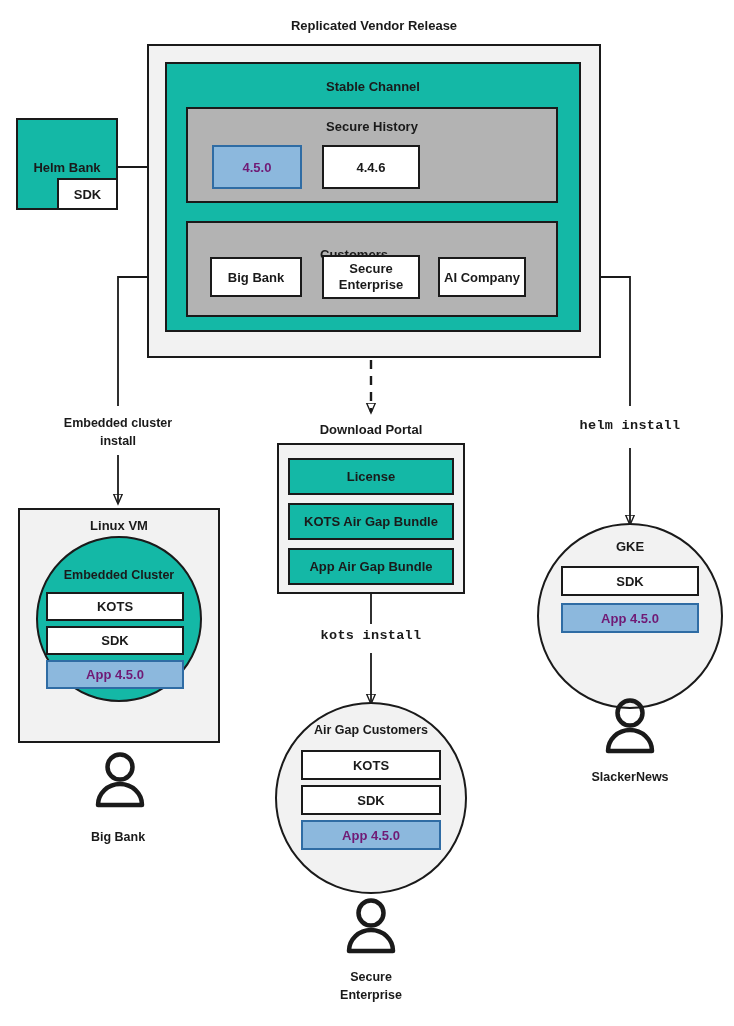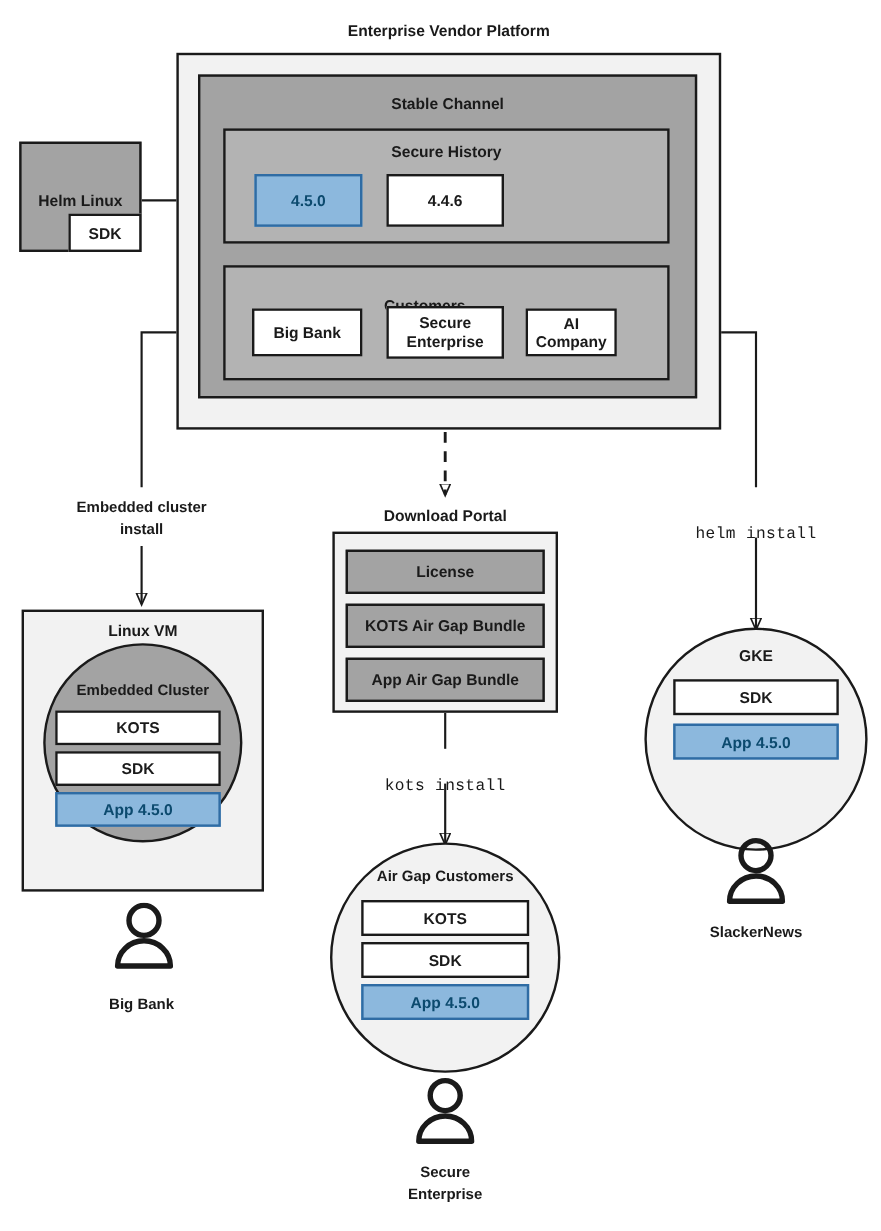--- a/index.html
+++ b/index.html
@@ -9,29 +9,29 @@
   .stage{position:absolute;left:0;top:0;width:734px;height:1026px;overflow:hidden;}
   svg.wires{position:absolute;left:0;top:0;width:734px;height:1026px;}
   .node{position:absolute;box-sizing:border-box;display:flex;
         align-items:center;justify-content:center;text-align:center;}
   .bx{border:2px solid #1a1a1a;}
   .lbl{position:absolute;text-align:center;font-weight:bold;}
 
   
   .f-white{background:#ffffff;}
   .f-l1{background:#f2f2f2;}
-  .f-l2{background:#a3a3a3;}
+  .f-l2{background:#14b8a6;}
   .f-l3{background:#b3b3b3;}
-  .f-blue{background:#8cb8dd;border-color:#2f6ca4;color:#0c4a6e;}
+  .f-blue{background:#8cb8dd;border-color:#2f6ca4;color:#701a75;}
 
   .title-top{font-size:13px;font-weight:bold;}
   .cap{font-size:13px;font-weight:bold;}
   .cap12{font-size:12.5px;font-weight:bold;}
-  .mono{font-family:"Liberation Mono",monospace;font-size:13.5px;font-weight:normal;
-        letter-spacing:.3px;margin-top:20px;}
+  .mono{font-family:"Liberation Mono",monospace;font-size:13.5px;font-weight:bold;
+        letter-spacing:.3px;}
   .small{font-size:12.5px;font-weight:bold;}
   .circle{border-radius:50%;}
   .person{position:absolute;}
 </style>
 </head>
 <body>
 
 <div class="stage">
 
   <svg class="wires" viewBox="0 0 734 1026">
@@ -48,21 +48,21 @@
 
     <path d="M371,296 L371,412" fill="none" stroke="#1a1a1a" stroke-width="2.4" stroke-dasharray="9 7" marker-end="url(#ah)"></path>
 
     <path d="M534,277 L630,277 L630,406" fill="none" stroke="#1a1a1a" stroke-width="1.8"></path>
     <path d="M630,448 L630,524" fill="none" stroke="#1a1a1a" stroke-width="1.8" marker-end="url(#ah)"></path>
 
     <path d="M371,594 L371,624" fill="none" stroke="#1a1a1a" stroke-width="1.8"></path>
     <path d="M371,653 L371,703" fill="none" stroke="#1a1a1a" stroke-width="1.8" marker-end="url(#ah)"></path>
   </svg>
 
-  <div class="lbl title-top" style="left:147px;top:18px;width:454px;">Enterprise Vendor Platform</div>
+  <div class="lbl title-top" style="left:147px;top:18px;width:454px;">Replicated Vendor Release</div>
 
   <div class="node bx f-l1" style="left:147px;top:44px;width:454px;height:314px;"></div>
 
   <div class="node bx f-l2" style="left:165px;top:62px;width:416px;height:270px;"></div>
   <div class="lbl cap" style="left:165px;top:79px;width:416px;">Stable Channel</div>
 
   <div class="node bx f-l3" style="left:186px;top:107px;width:372px;height:96px;"></div>
   <div class="lbl cap" style="left:186px;top:119px;width:372px;">Secure History</div>
 
   <div class="node bx f-blue" style="left:212px;top:145px;width:90px;height:44px;font-size:13px;font-weight:bold;">4.5.0</div>
@@ -71,24 +71,24 @@
   <div class="node bx f-l3" style="left:186px;top:221px;width:372px;height:96px;"></div>
   <div class="lbl cap" style="left:186px;top:231px;width:336px;margin-top:16px;">Customers</div>
 
   <div class="node bx f-white" style="left:210px;top:257px;width:92px;height:40px;font-size:13px;font-weight:bold;">Big Bank</div>
 
   <div class="node bx f-white" style="left:322px;top:255px;width:98px;height:44px;font-size:13px;font-weight:bold;line-height:16px;flex-direction:column;">
     <span>Secure</span>
     <span>Enterprise</span>
   </div>
 
-  <div class="node bx f-white" style="left:438px;top:257px;width:76px;height:40px;font-size:13px;font-weight:bold;">AI Company</div>
+  <div class="node bx f-white" style="left:438px;top:257px;width:88px;height:40px;font-size:13px;font-weight:bold;">AI Company</div>
 
   <div class="node bx f-l2" style="left:16px;top:118px;width:102px;height:92px;"></div>
-  <div class="lbl cap" style="left:16px;top:160px;width:102px;">Helm Linux</div>
+  <div class="lbl cap" style="left:16px;top:160px;width:102px;">Helm Bank</div>
   <div class="node bx f-white" style="left:57px;top:178px;width:61px;height:32px;font-size:13px;font-weight:bold;">SDK</div>
 
   <div class="lbl small" style="left:28px;top:414px;width:180px;line-height:18px;">
     <div>Embedded cluster</div>
     <div>install</div>
   </div>
 
   <div class="lbl mono" style="left:540px;top:418px;width:180px;">helm install</div>
 
   <div class="lbl mono" style="left:281px;top:628px;width:180px;">kots install</div>

